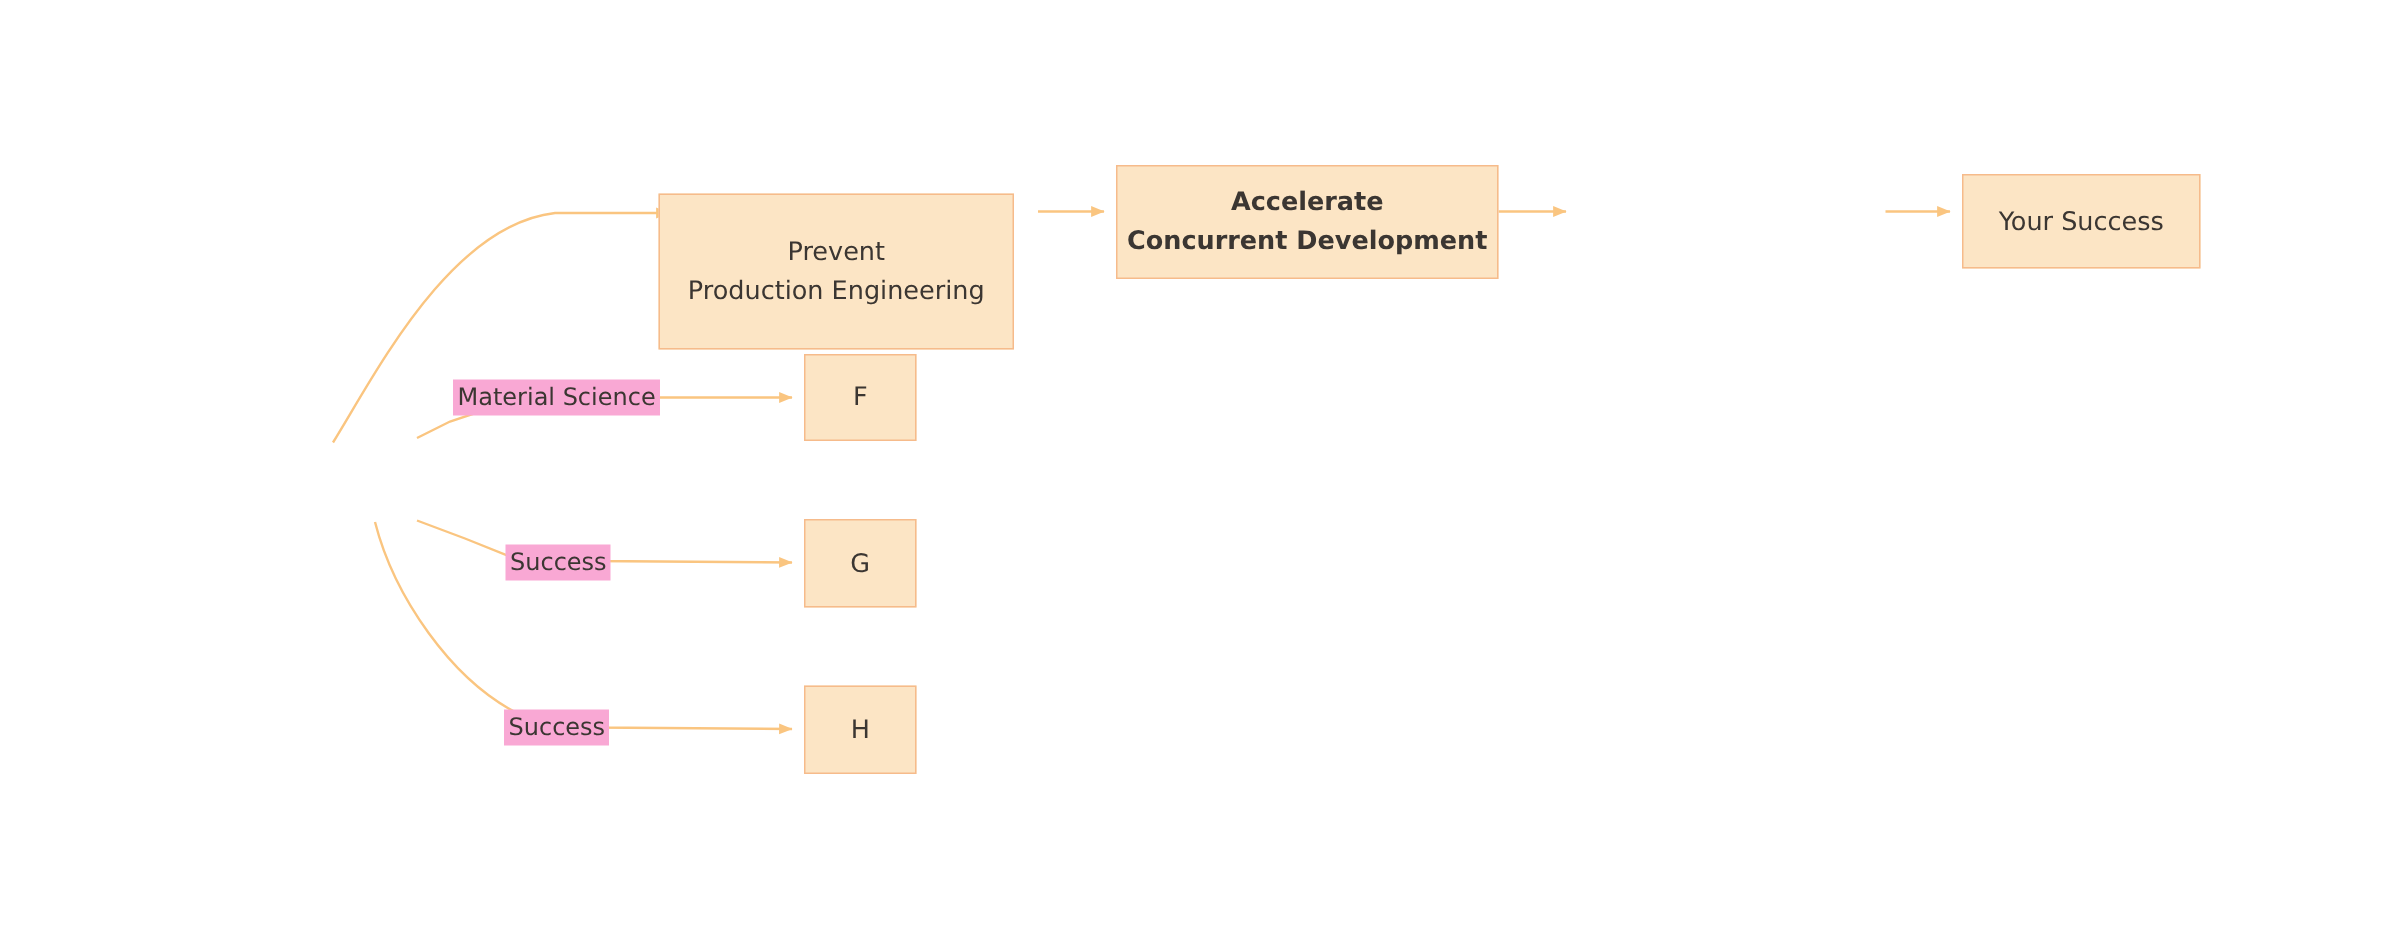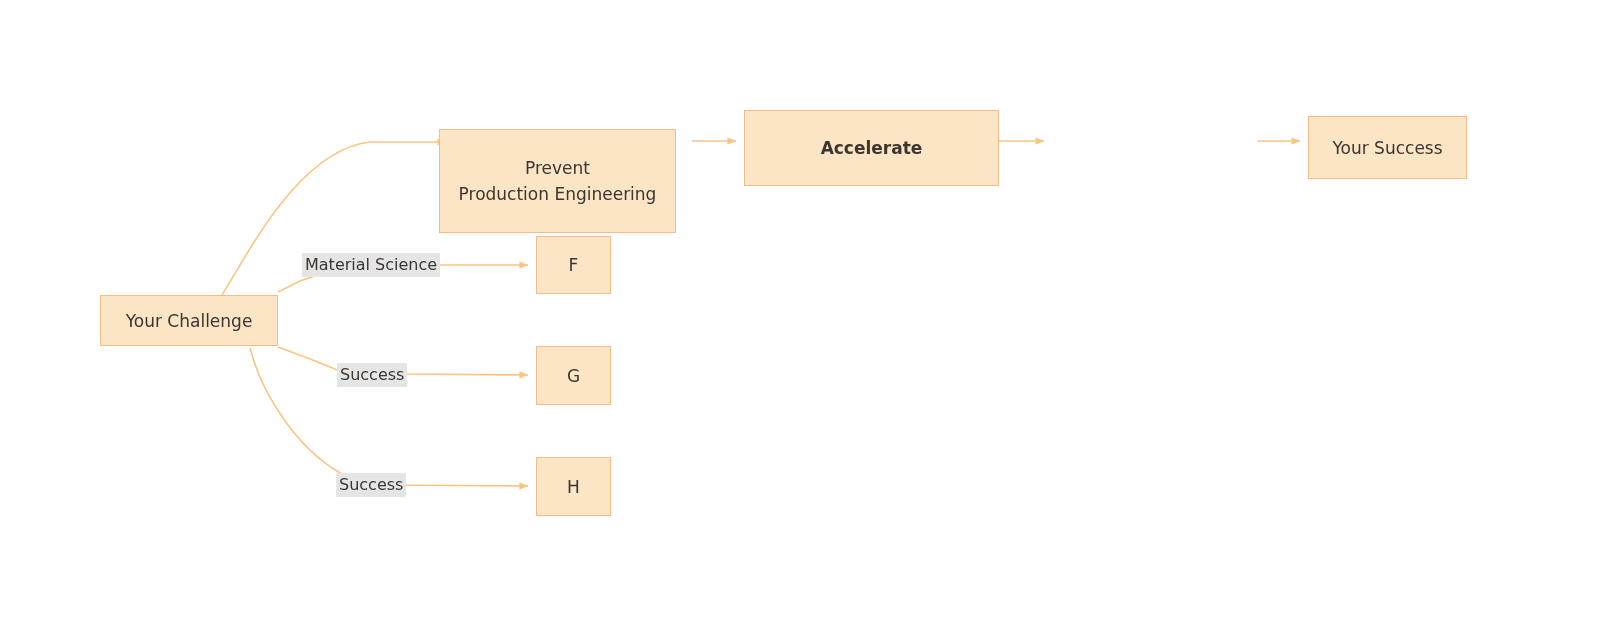--- a/index.html
+++ b/index.html
@@ -40,21 +40,21 @@
     line-height: 26px;
     text-align: center;
     white-space: nowrap;
   }
   .node .line2 {
     display: block;
   }
   .edge-label {
     position: absolute;
     box-sizing: border-box;
-    background: #e5e5e5;
+    background: #f9a8d4;
     color: #3b3632;
     font-size: 16px;
     line-height: 22px;
     padding: 1px 3px;
     white-space: nowrap;
   }
 </style>
 </head>
 <body>
 
@@ -77,31 +77,29 @@
       <path d="M 1257,141 L 1300,141" marker-end="url(#arrowhead)"></path>
 
       <path d="M 278,292 L 300,281 L 330,271 L 429,265 L 528,265" marker-end="url(#arrowhead)"></path>
 
       <path d="M 278,347 L 310,359 L 340,371 L 394,374 L 528,375" marker-end="url(#arrowhead)"></path>
 
       <path d="M 250,348 C 262,395 300,455 350,478 L 396,485 L 528,486" marker-end="url(#arrowhead)"></path>
     </g>
   </svg>
 
-  <div class="node" style="left:100px; top:295px; width:178px; height:51px;">
-    <span class="line1">Your Challenge</span>
-  </div>
 
   <div class="node" style="left:439px; top:97px; width:237px; height:104px;margin-top:32px;">
     <span class="line1">Prevent</span>
     <span class="line2">Production Engineering</span>
   </div>
 
   <div class="node" style="left:744px; top:110px; width:255px; height:76px;font-weight:bold;">
     <span class="line1">Accelerate</span>
+    <span class="line2">Concurrent Development</span>
   </div>
 
 
   <div class="node" style="left:1308px; top:116px; width:159px; height:63px;">
     <span class="line1">Your Success</span>
   </div>
 
   <div class="node" style="left:536px; top:236px; width:75px; height:58px;">
     <span class="line1">F</span>
   </div>

